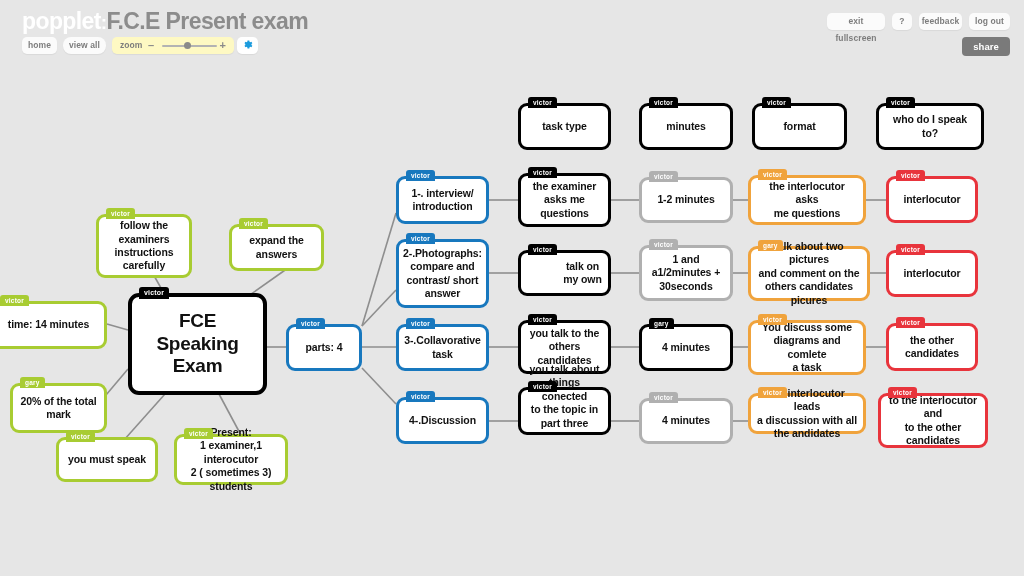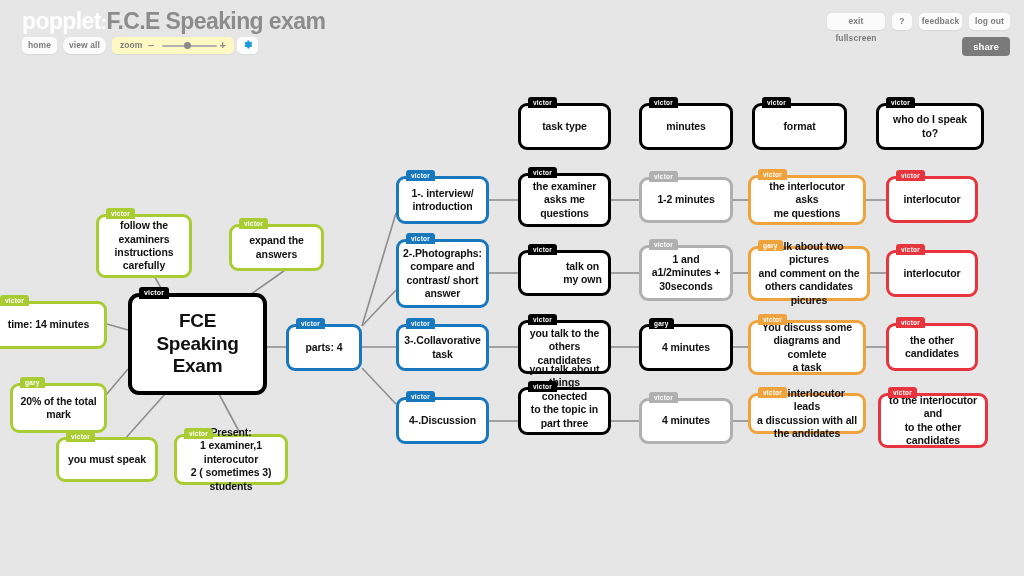--- a/index.html
+++ b/index.html
@@ -202,21 +202,21 @@
     <line x1="733" y1="347" x2="752" y2="347"></line>
     <line x1="866" y1="347" x2="886" y2="347"></line>
 
     <line x1="489" y1="421" x2="518" y2="421"></line>
     <line x1="611" y1="421" x2="639" y2="421"></line>
     <line x1="733" y1="421" x2="752" y2="421"></line>
   </svg>
 
   <div class="topbar">
     <div class="brand">
-      <span class="pop">popplet</span><span class="colon">:</span><span class="doc">F.C.E Speaking exam</span>
+      <span class="pop">popplet</span><span class="colon">:</span><span class="doc">F.C.E Present exam</span>
     </div>
 
     <div class="pill" style="left:22px; top:37px; width:35px;">home</div>
     <div class="pill" style="left:63px; top:37px; width:43px;border-radius:8px;">view all</div>
 
     <div class="zoomwrap">
       <span class="zlabel">zoom</span>
       <span class="zminus">–</span>
       <div class="ztrack"></div>
       <div class="zknob"></div>

